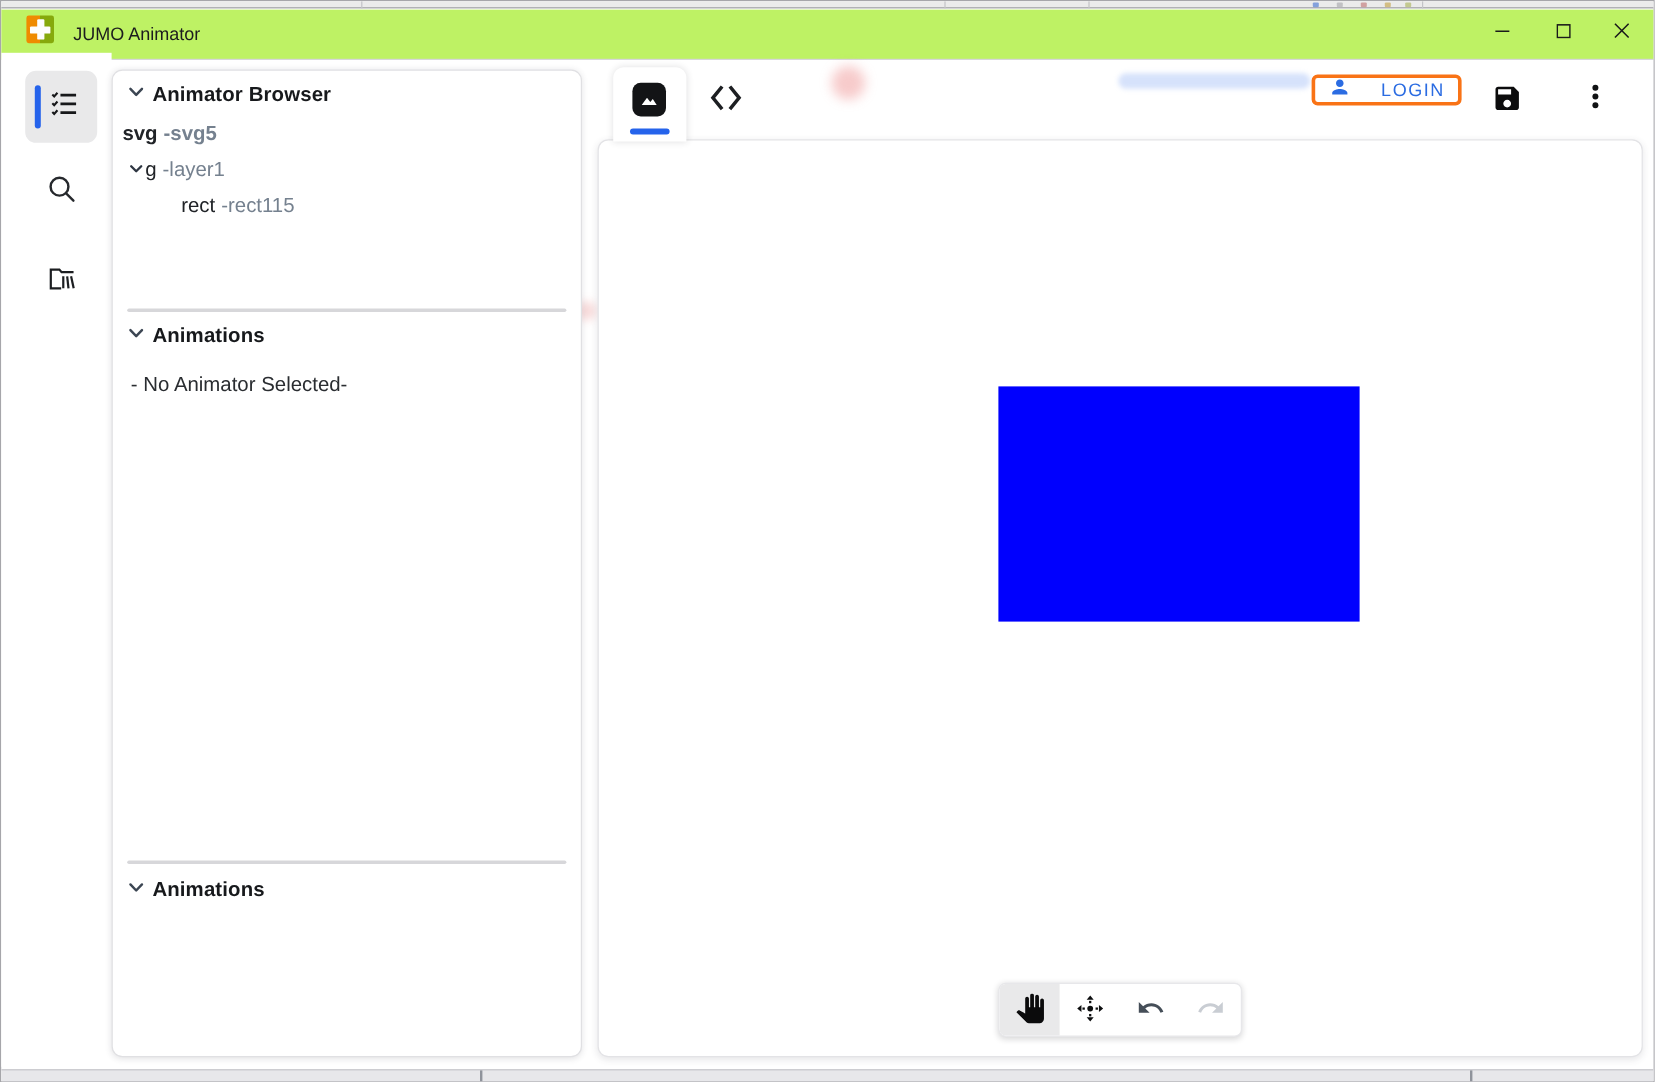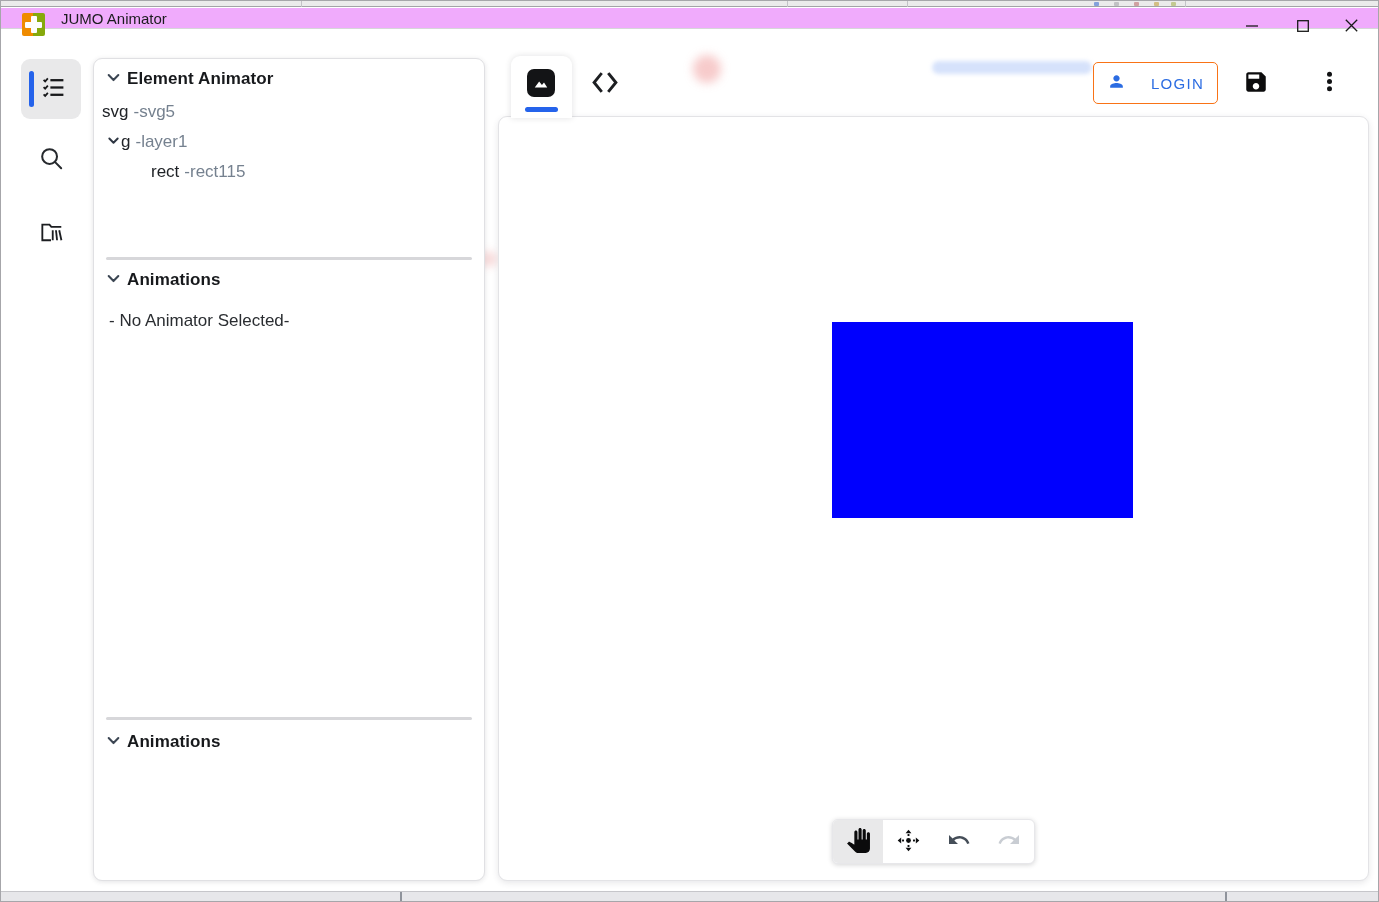--- a/index.html
+++ b/index.html
@@ -8,21 +8,21 @@
   body { font-family:"Liberation Sans", sans-serif; background:#fff; position:relative; }
 
   #window { position:absolute; inset:0; background:#fff; border:1px solid #a6a6aa; overflow:hidden; }
 
   
   .top-sliver { position:absolute; left:0; top:0; right:0; height:6px; background:#ebebeb; border-bottom:1px solid #a3a3a7; }
   .sliver-vline { position:absolute; top:0; width:1px; height:6px; background:#c3c3c7; }
   .sliver-dot { position:absolute; top:1px; width:5px; height:4px; border-radius:1px; opacity:.8; }
 
   
-  .titlebar { position:absolute; left:0; top:7px; right:0; height:21px; background:#f0abfc; border-bottom:1px solid #d6d6d9; }
+  .titlebar { position:absolute; left:0; top:7px; right:0; height:42px; background:#bef264; border-bottom:1px solid #d6d6d9; }
   .app-icon { position:absolute; left:21px; top:5px; width:23px; height:23px; border-radius:2px;
               background:linear-gradient(90deg,#ef8b00 0 50%, #86a90c 50% 100%); }
   .app-icon .plus-v { position:absolute; left:8.5px; top:3px; width:6px; height:17px; background:#fdfdfd; border-radius:1px; }
   .app-icon .plus-h { position:absolute; left:3px; top:8.5px; width:17px; height:6px; background:#fdfdfd; border-radius:1px; }
   .app-title { position:absolute; left:60px; top:50%; transform:translateY(-50%); font-size:15px; color:#1c1c1e; }
   .win-btn { position:absolute; top:0; width:46px; height:35px; display:flex; align-items:center; justify-content:center; }
   .win-btn svg { display:block; }
   .win-min { right:103px; } .win-max { right:52px; } .win-close { right:4px; }
 
   
@@ -50,22 +50,22 @@
 
   
   .tab-canvas { position:absolute; left:510px; top:55px; width:61px; height:62px; background:#fff;
                 border-radius:9px 9px 0 0; box-shadow:0 0 6px rgba(40,40,50,.14); z-index:3; }
   .tab-canvas .img-chip { position:absolute; left:16px; top:13px; width:28px; height:28px; background:#131416; border-radius:7px;
                 display:flex; align-items:center; justify-content:center; }
   .tab-underline { position:absolute; left:14px; bottom:6px; width:33px; height:5px; border-radius:2.5px; background:#2563eb; }
   .tab-code { position:absolute; left:585px; top:65px; width:38px; height:36px; display:flex; align-items:center; justify-content:center; z-index:3; }
 
   
-  .login-btn { position:absolute; left:1092px; top:61px; width:125px; height:42px; background:#fff;
-               border:1px solid #f97316; border-radius:5px; display:flex; align-items:center; justify-content:center; gap:25px; cursor:pointer; }
+  .login-btn { position:absolute; left:1092px; top:61px; width:125px; height:26px; background:#fff;
+               border:3px solid #f97316; border-radius:5px; display:flex; align-items:center; justify-content:center; gap:25px; cursor:pointer; }
   .login-label { font-size:15px; letter-spacing:1.3px; color:#2b6ce2; font-weight:500; }
   .icon-btn { position:absolute; display:flex; align-items:center; justify-content:center; cursor:pointer; }
   .save-btn { left:1240px; top:68px; width:30px; height:30px; }
   .kebab-btn { left:1315px; top:69px; width:26px; height:26px; }
 
   
   .canvas-toolbar { position:absolute; left:333px; top:702px; width:203px; height:45px; background:#fff;
                     border:1px solid #e7e7ea; border-radius:6px; box-shadow:0 1px 5px rgba(20,20,30,.18);
                     display:flex; overflow:hidden; }
   .tool-btn { flex:1 1 0; display:flex; align-items:center; justify-content:center; cursor:pointer; background:transparent; border:none; }
@@ -168,24 +168,24 @@
   <div class="art art-red2"></div>
 
   <div class="panel">
 
     <div class="sec-header" style="left:12px; top:10px;">
       <span>
         <svg width="15" height="15" viewBox="0 0 14 14">
             <polyline points="2.5,4.7 7,9.4 11.5,4.7" fill="none" stroke="#3c4653" stroke-width="1.9" stroke-linecap="round" stroke-linejoin="round"></polyline>
           </svg>
       </span>
-      <span class="sec-title">Element Animator</span>
-    </div>
-
-    <div class="tree-row" style="left:8px; top:41px;">
+      <span class="sec-title">Animator Browser</span>
+    </div>
+
+    <div class="tree-row" style="left:8px; top:41px;font-weight:bold;">
       <span class="tag">svg</span>
         <span class="nid">-svg5</span>
     </div>
     <div class="tree-row" style="left:13px; top:71px;">
       <span style="margin-right:1px">
         <svg width="13" height="13" viewBox="0 0 14 14">
             <polyline points="2.5,4.9 7,9.4 11.5,4.9" fill="none" stroke="#2e3642" stroke-width="2.1" stroke-linecap="round" stroke-linejoin="round"></polyline>
           </svg>
       </span>
       <span class="tag">g</span>

